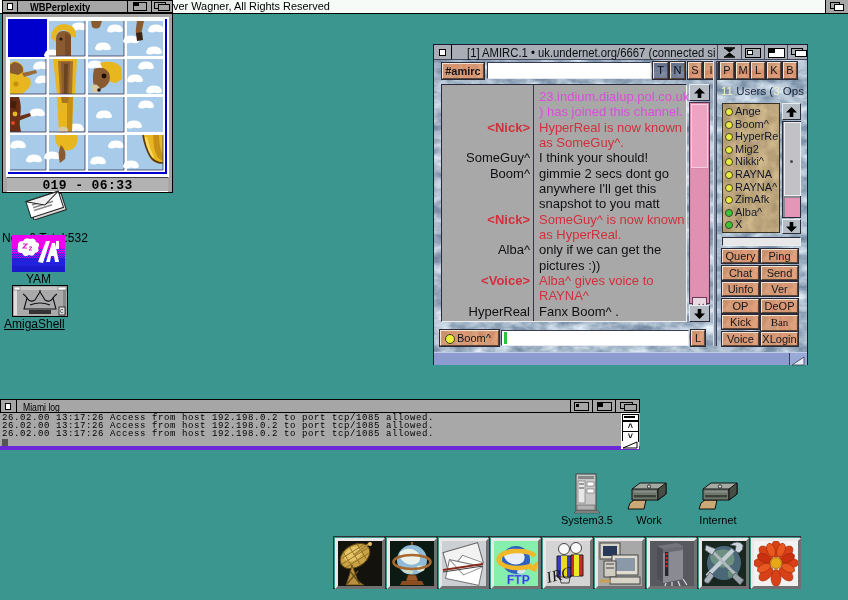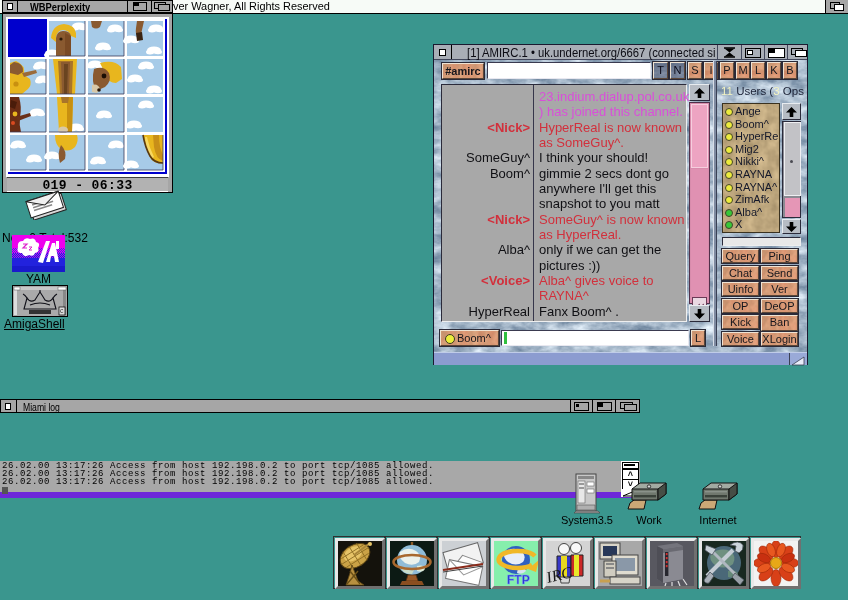--- a/index.html
+++ b/index.html
@@ -516,21 +516,21 @@
         <rect width="100%" height="100%" filter="url(#forange)"></rect>
       </svg>
       <span class="btxt" style="top:0px;">DeOP</span>
     </div>
  <div class="obtn" style="left:289px;top:271px;width:37px;height:14px;">
       <svg class="svgbg">
         <rect width="100%" height="100%" filter="url(#forange)"></rect>
       </svg>
       <span class="btxt" style="top:0px;">Kick</span>
     </div>
- <div class="obtn" style="left:328px;top:271px;width:37px;height:16px;">
+ <div class="obtn" style="left:328px;top:271px;width:37px;height:16px;font-family:Liberation Serif, serif;">
       <svg class="svgbg">
         <rect width="100%" height="100%" filter="url(#forange)"></rect>
       </svg>
       <span class="btxt" style="top:0px;">Ban</span>
     </div>
  <div class="obtn" style="left:289px;top:288px;width:37px;height:14px;">
       <svg class="svgbg">
         <rect width="100%" height="100%" filter="url(#forange)"></rect>
       </svg>
       <span class="btxt" style="top:0px;">Voice</span>
@@ -583,21 +583,21 @@
   <div class="zg" style="position:absolute;left:592px;top:0;width:22px;height:12px;">
    <div class="r1" style="left:4px;top:2px;width:13px;height:7px;"></div>
    <div class="r2" style="left:5px;top:3px;width:5px;height:4px;"></div>
   </div>
   <div style="position:absolute;left:614px;top:0;width:1px;height:12px;background:#000;"></div>
   <div class="dg" style="left:619px;top:2px;">
    <div class="r1" style="left:0;top:0;width:11px;height:5px;"></div>
    <div class="r2" style="left:4px;top:2px;width:11px;height:5px;background:#a6a6a6;"></div>
   </div>
  </div>
- <div style="position:absolute;left:0;top:14px;width:640px;height:37px;background:#a8a8a8;border-bottom:6px solid #6d28d9;box-sizing:border-box;margin-top:48px;">
+ <div style="position:absolute;left:0;top:14px;width:640px;height:37px;background:#a8a8a8;border-bottom:4px solid #6d28d9;box-sizing:border-box;">
   <div id="mtext" style="position:absolute;left:2px;top:2px;">26.02.00 13:17:26 Access from host 192.198.0.2 to port tcp/1085 allowed.
 26.02.00 13:17:26 Access from host 192.198.0.2 to port tcp/1085 allowed.
 26.02.00 13:17:26 Access from host 192.198.0.2 to port tcp/1085 allowed.</div>
   <div style="position:absolute;left:2px;top:26px;width:6px;height:7px;background:#555;"></div>
 
   <div style="position:absolute;left:621px;top:0px;width:18px;height:36px;background:#fff;">
    <div style="position:absolute;left:1px;top:1px;width:15px;height:5px;border:1px solid #000;background:#fff;">
           <div style="position:absolute;left:1px;top:1px;width:11px;height:1.5px;background:#000;"></div>
         </div>
    <div style="position:absolute;left:1px;top:8px;width:15px;height:9px;border:1px solid #000;background:#fff;font-size:9px;text-align:center;line-height:9px;font-weight:bold;">˄</div>

